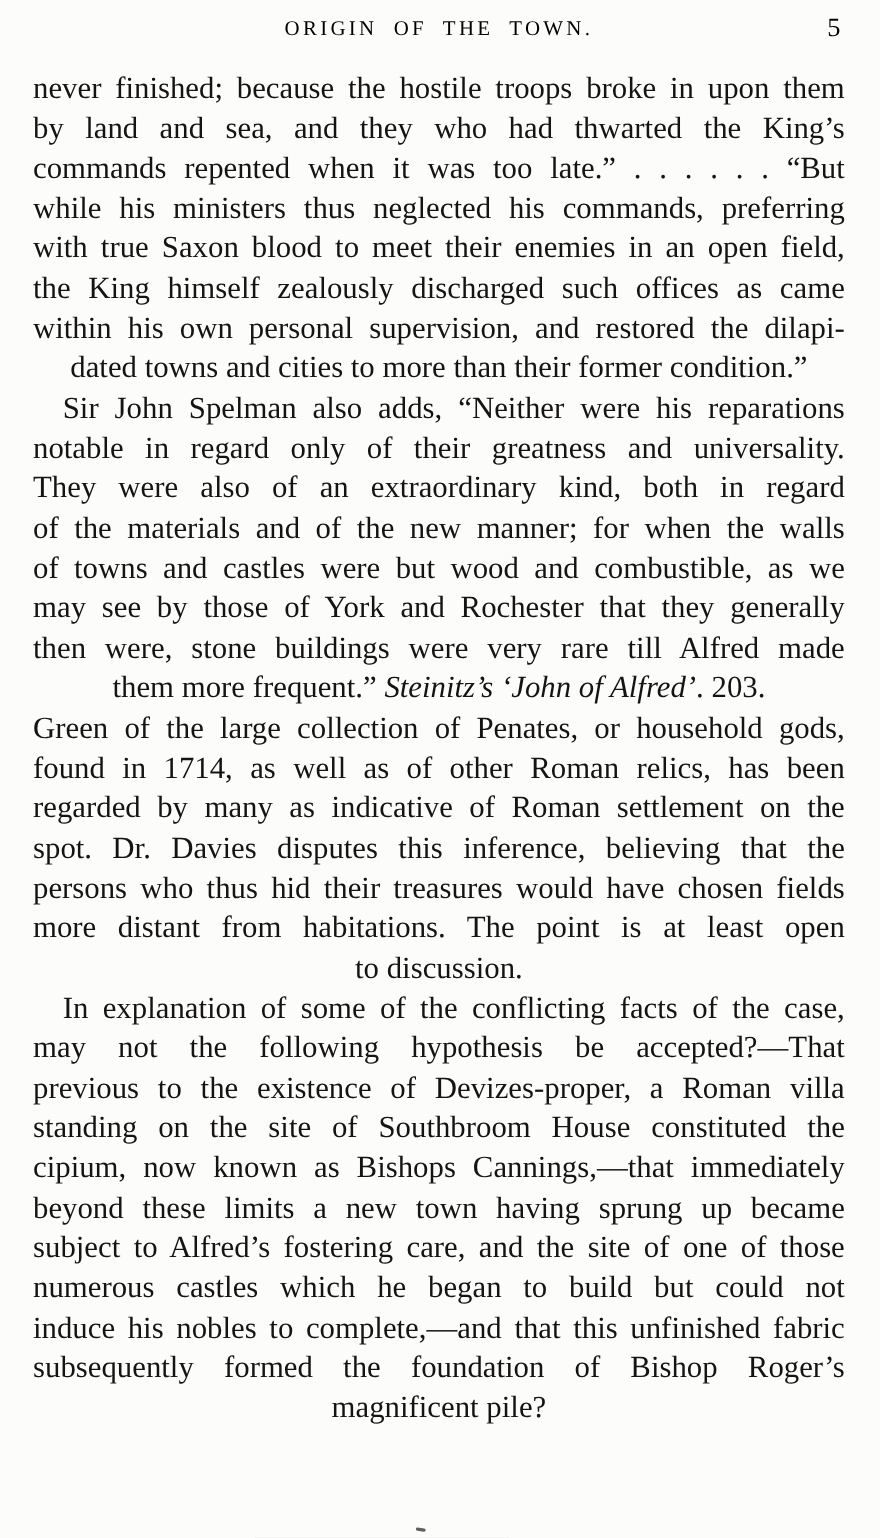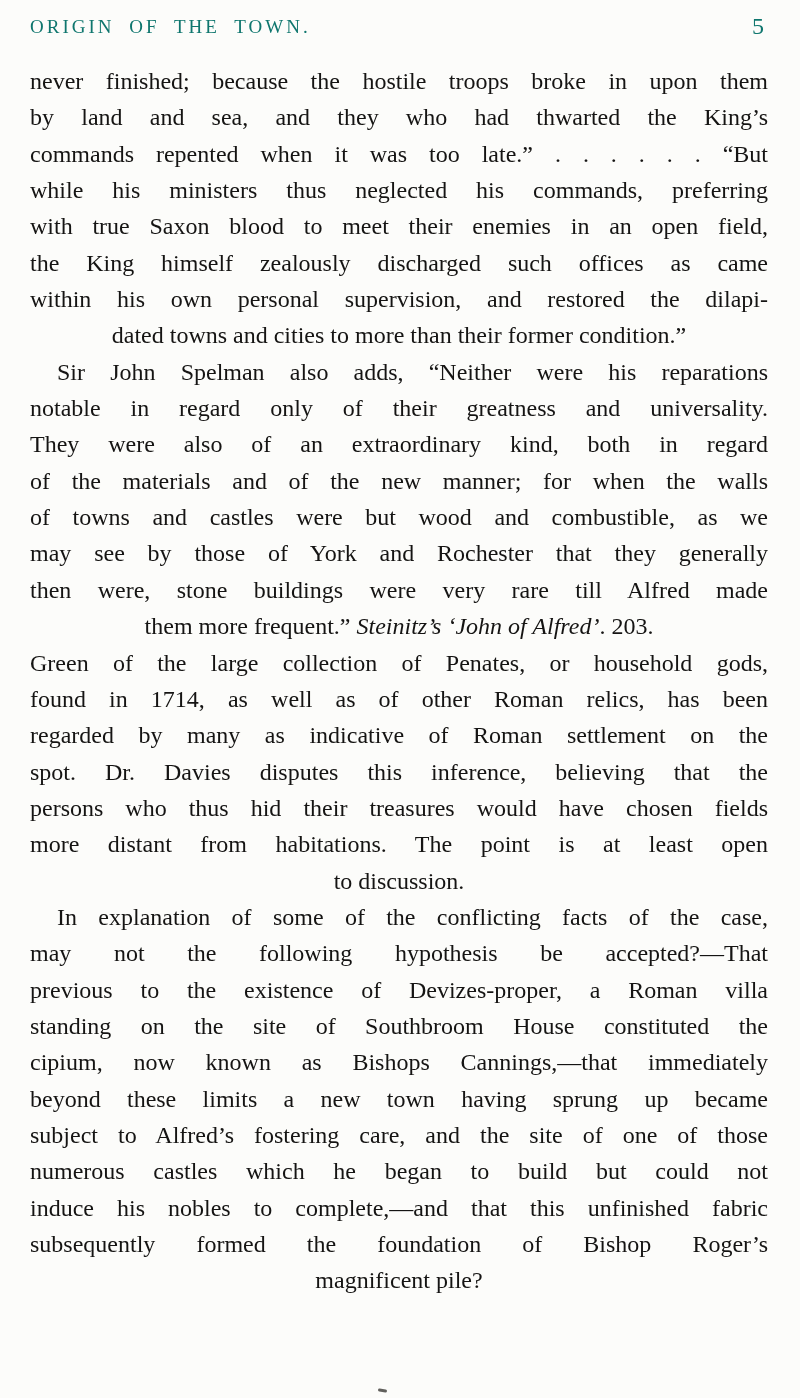--- a/index.html
+++ b/index.html
@@ -11,37 +11,37 @@
     color: #151413;
     font-family: "Liberation Serif", "DejaVu Serif", serif;
     position: relative;
     box-sizing: border-box;
     padding: 16px 32px 0 30px;
     overflow: hidden;
   }
   .running-head {
     position: relative;
     height: 30px;
-    text-align: left;
+    text-align: center;
     font-size: 19px;
     letter-spacing: 3px;
     word-spacing: 7px;
-    color: #0f766e;
+    color: #000000;
   }
   .page-number {
     position: absolute;
     right: 4px;
     top: -3px;
     font-size: 24px;
     letter-spacing: 0;
     word-spacing: 0;
   }
   .body-text {
     margin-top: 17px;
-    font-size: 24px;
+    font-size: 28px;
   }
   .line {
     line-height: 36.35px;
     height: 36.35px;
     text-align: center;
     white-space: normal;
     overflow: hidden;
   }
   .line.j {
     text-align: justify;

